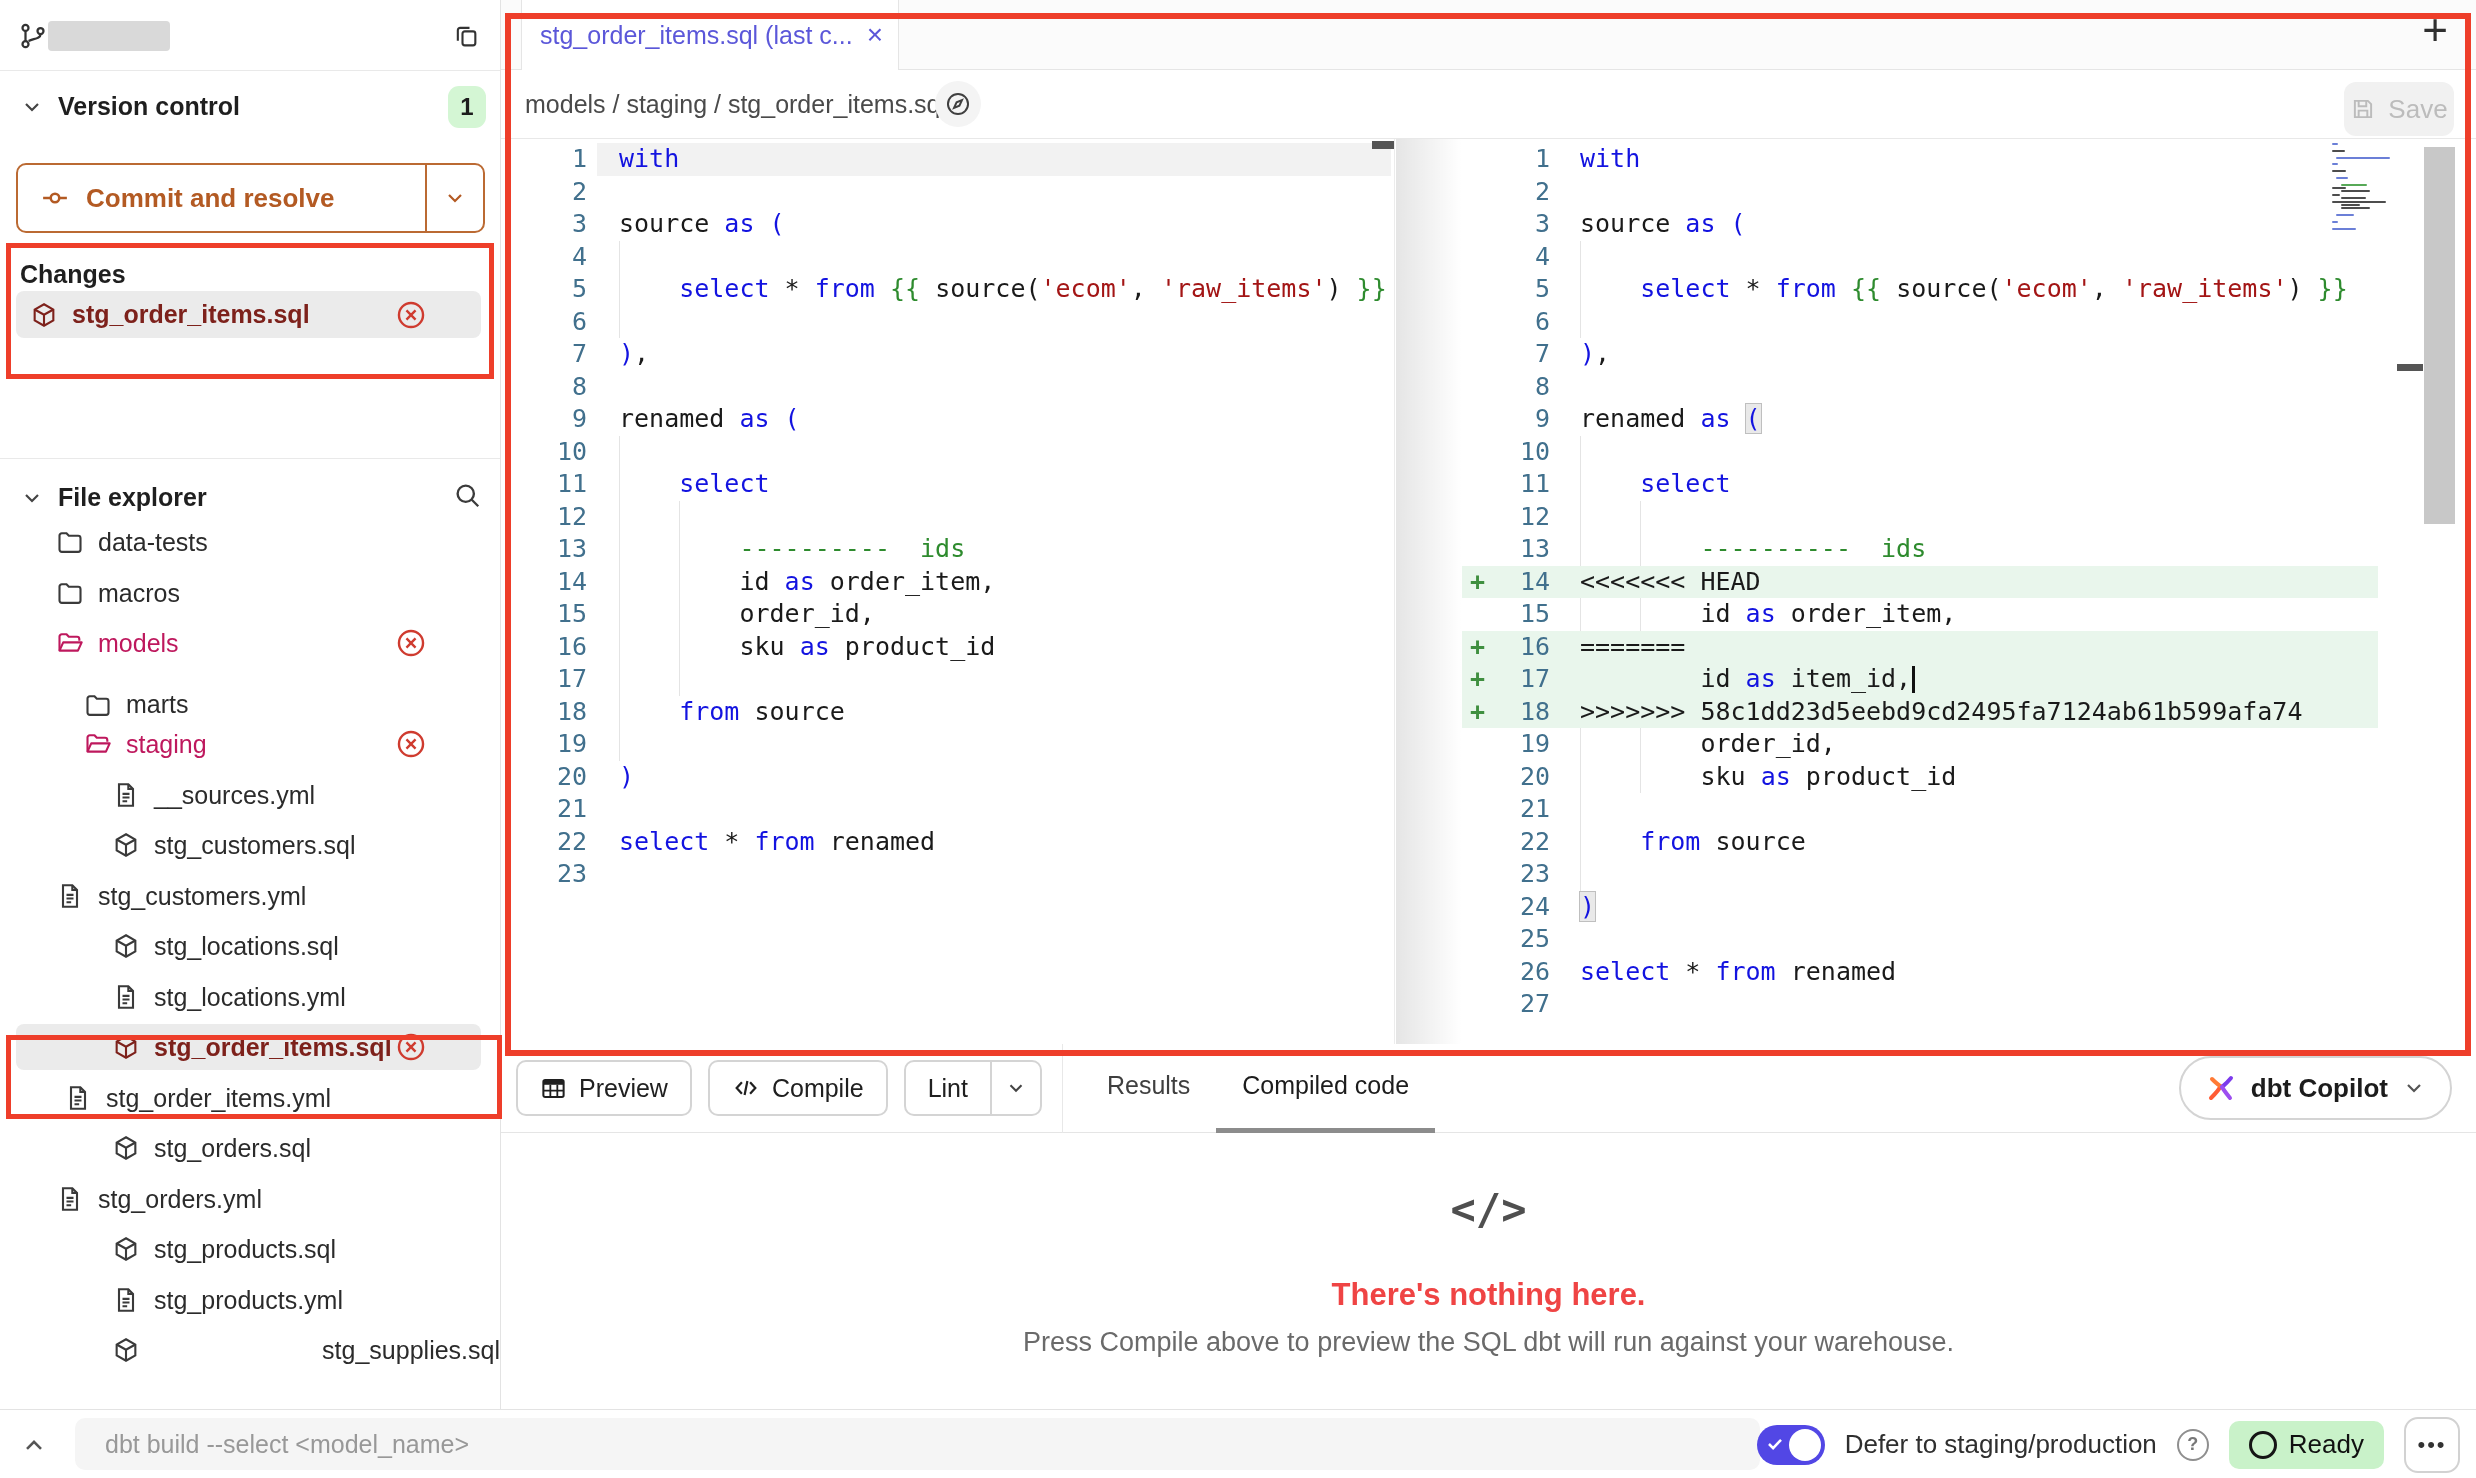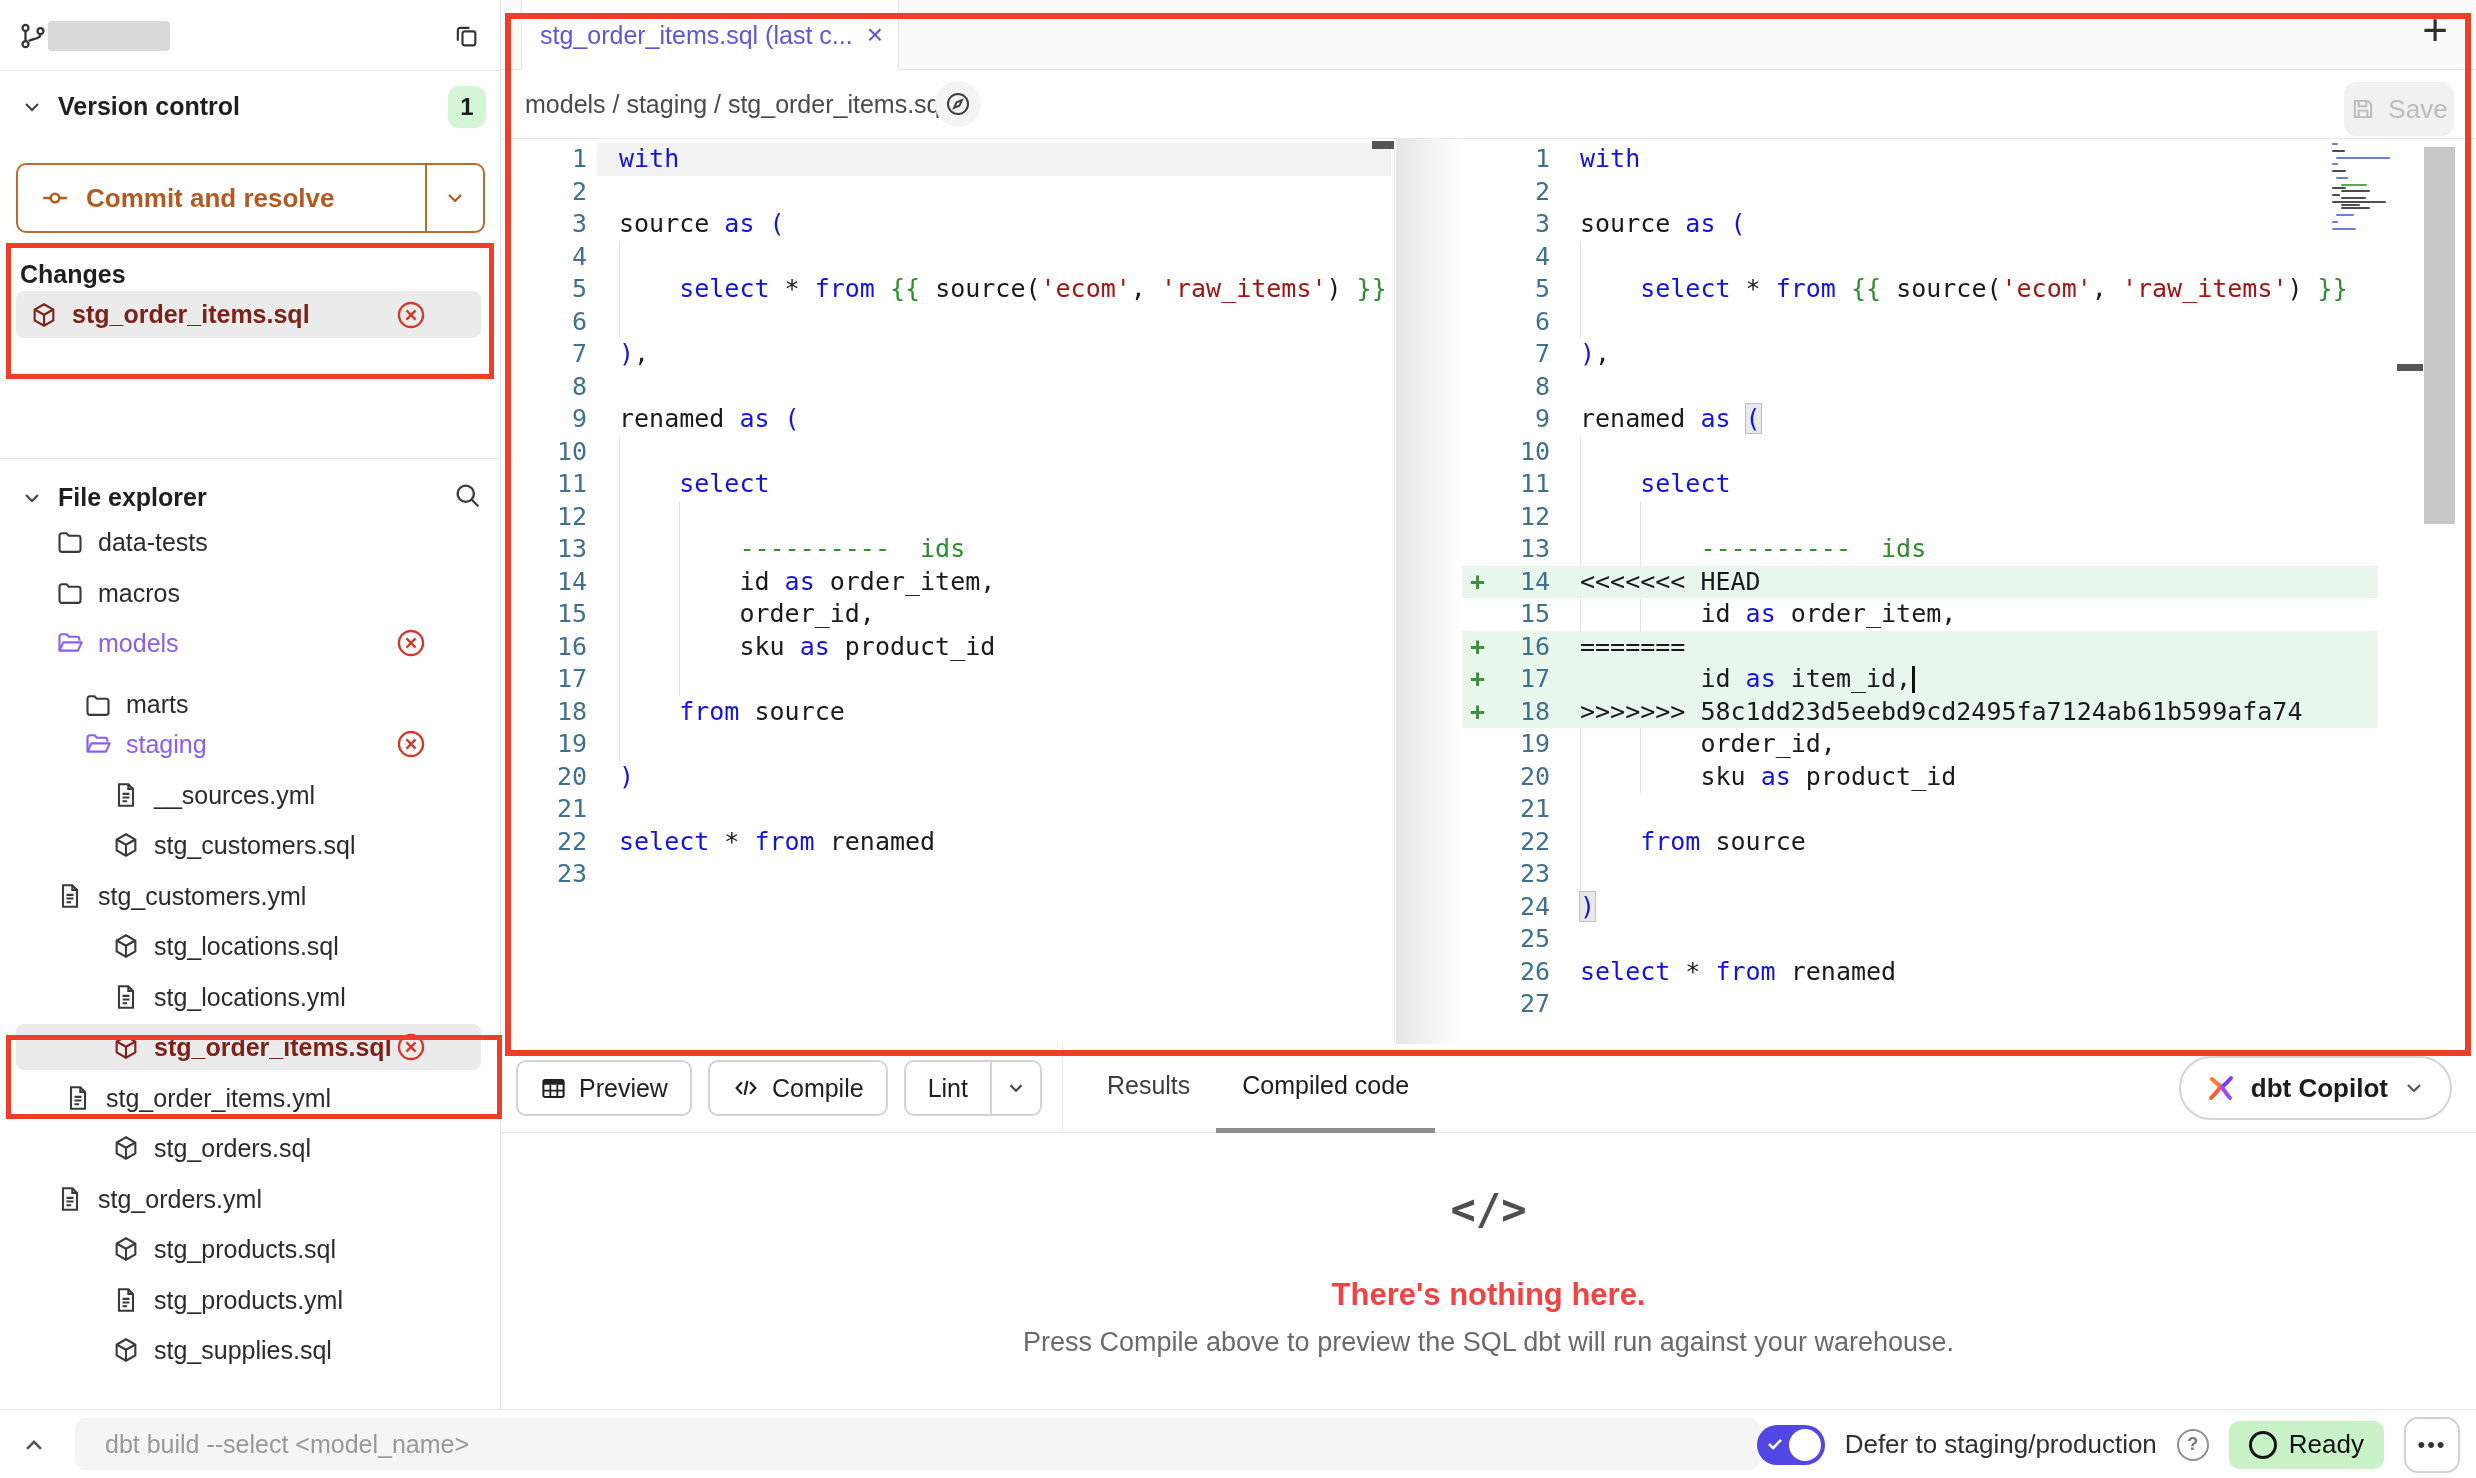--- a/index.html
+++ b/index.html
@@ -33,21 +33,21 @@
   .maroon{color:#7d211b;}
   #changed-pill .lbl{font-size:25px;font-weight:600;}
 
   #fe-divider{left:0;top:458px;width:500px;height:0;border-top:1px solid #e9e9e9;}
   #fe-head{left:20px;top:483px;}
   #fe-search{left:452px;top:480px;color:#3b3b3b;cursor:pointer;}
   #file-list{left:0;top:517px;width:500px;height:880px;}
   .frow{position:absolute;left:0;width:500px;height:50px;display:flex;align-items:center;cursor:pointer;}
   .frow .ic{flex:0 0 auto;margin-right:14px;color:#3a3a3a;}
   .frow .lbl{font-size:25px;color:#2b2b2b;white-space:nowrap;}
-  .frow.red .ic,.frow.red .lbl{color:#8b5cf6;text-align:right;}
+  .frow.red .ic,.frow.red .lbl{color:#be185d;text-align:right;}
   .frow.maroon-row .ic,.frow.maroon-row .lbl{color:#7d211b;font-weight:600;}
   .frow .selpill{position:absolute;left:16px;right:19px;top:2px;bottom:2px;background:#ebebeb;border-radius:8px;z-index:-1;}
   .xbadge{position:absolute;left:394px;top:50%;transform:translateY(-50%);color:#cf3b2f;cursor:pointer;line-height:0;}
   #ann-filerow{left:6px;top:1035px;width:486px;height:74px;}
 
   
   #tabstrip{left:501px;top:0;width:1975px;height:70px;background:#fbfbfb;border-bottom:1px solid #e5e5e5;box-sizing:border-box;}
   #tab-active{position:absolute;left:20px;top:0;height:70px;width:378px;background:#fff;
               border-left:1px solid #e5e5e5;border-right:1px solid #e5e5e5;
               display:flex;align-items:center;gap:14px;padding:0 18px;box-sizing:border-box;cursor:pointer;}
@@ -366,21 +366,21 @@
       </div>
       <div class="frow" style="top: 758px; padding-left: 112px; box-sizing: border-box; position: absolute;">
         <span class="ic">
           <svg width="28" height="28" viewBox="0 0 24 24" fill="none" stroke="currentColor" stroke-width="1.8">
             <path d="M6 2.8h8l4 4v14.4H6z"></path>
             <path d="M14 2.8v4h4M9 11h6M9 14.2h6M9 17.4h4"></path>
           </svg>
         </span>
         <span class="lbl">stg_products.yml</span>
       </div>
-      <div class="frow" style="top: 808px; padding-left: 112px; box-sizing: border-box; position: absolute;">
+      <div class="frow" style="top: 808px; padding-left: 112px; box-sizing: border-box; position: absolute; justify-content: space-between;">
         <span class="ic">
           <svg width="28" height="28" viewBox="0 0 24 24" fill="none" stroke="currentColor" stroke-width="1.8">
             <path d="M12 2.8l8 4.5v9.4l-8 4.5-8-4.5V7.3z"></path>
             <path d="M4 7.3l8 4.5 8-4.5M12 11.8v9.4"></path>
           </svg>
         </span>
         <span class="lbl">stg_supplies.sql</span>
       </div>
     </div>
   <div id="ann-filerow" class="abs ann"></div>

